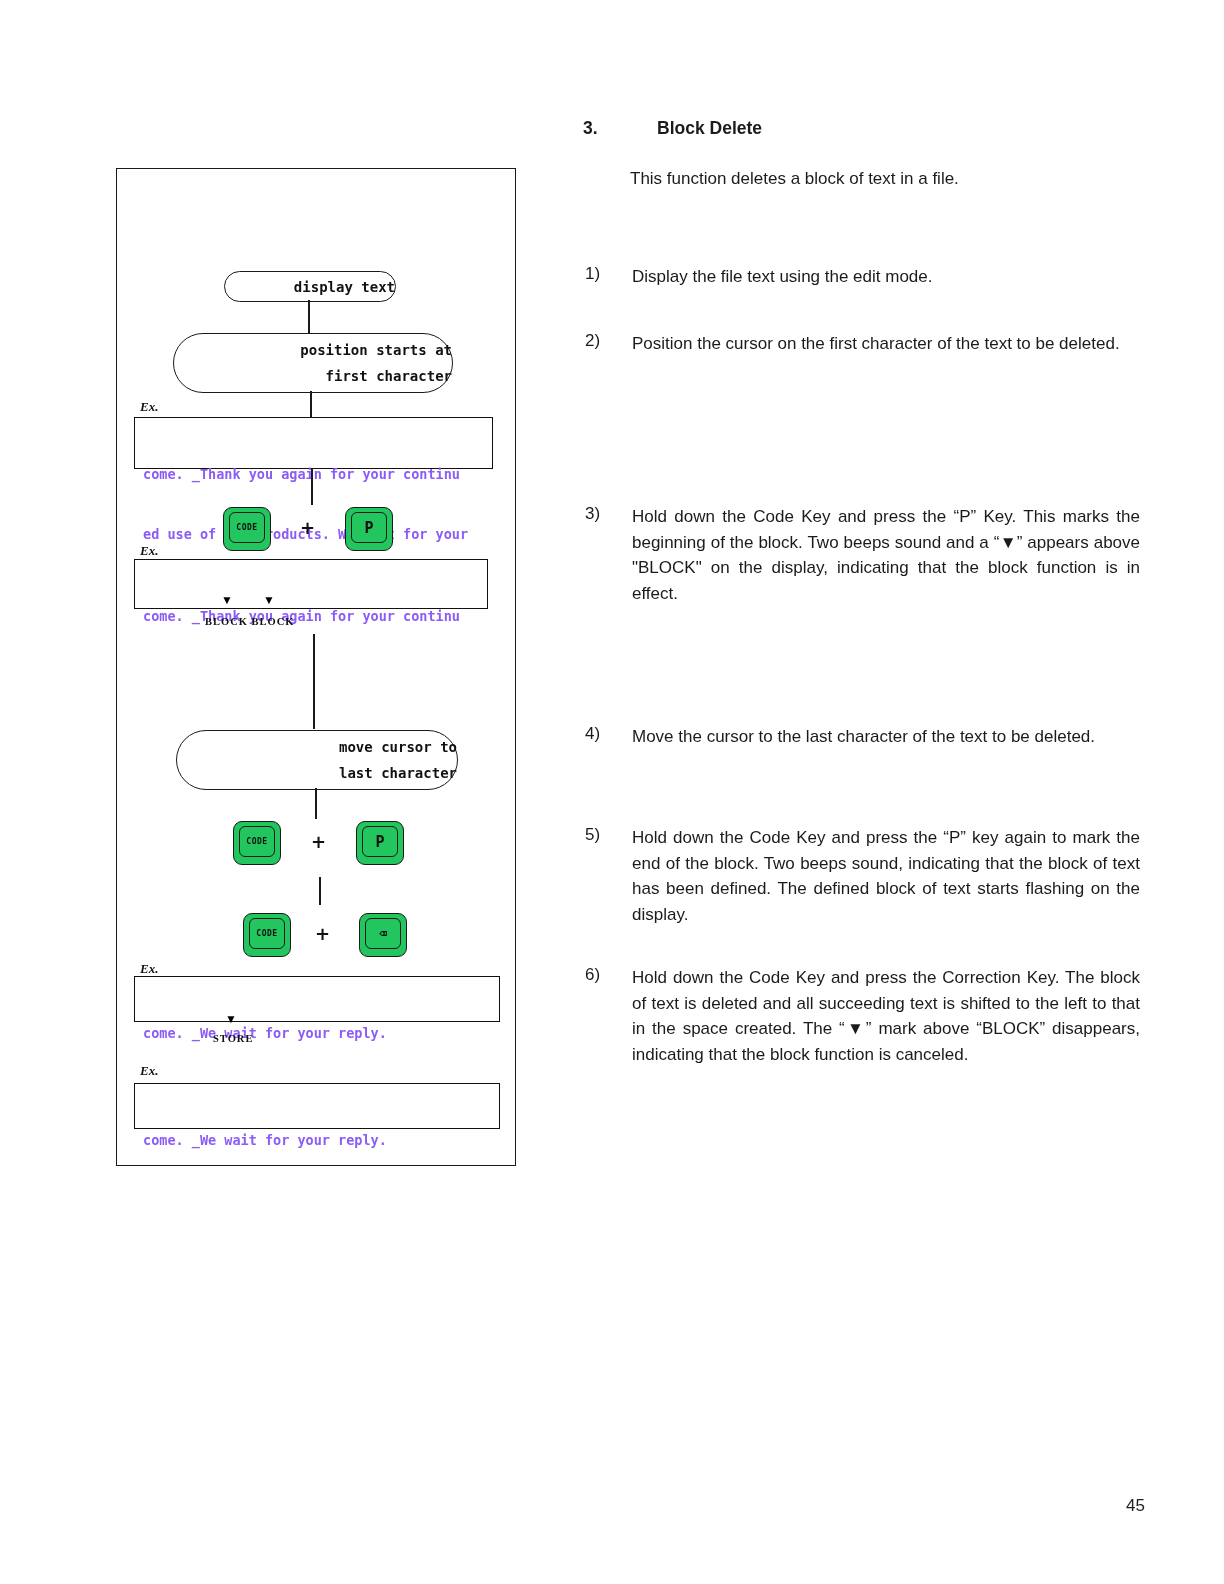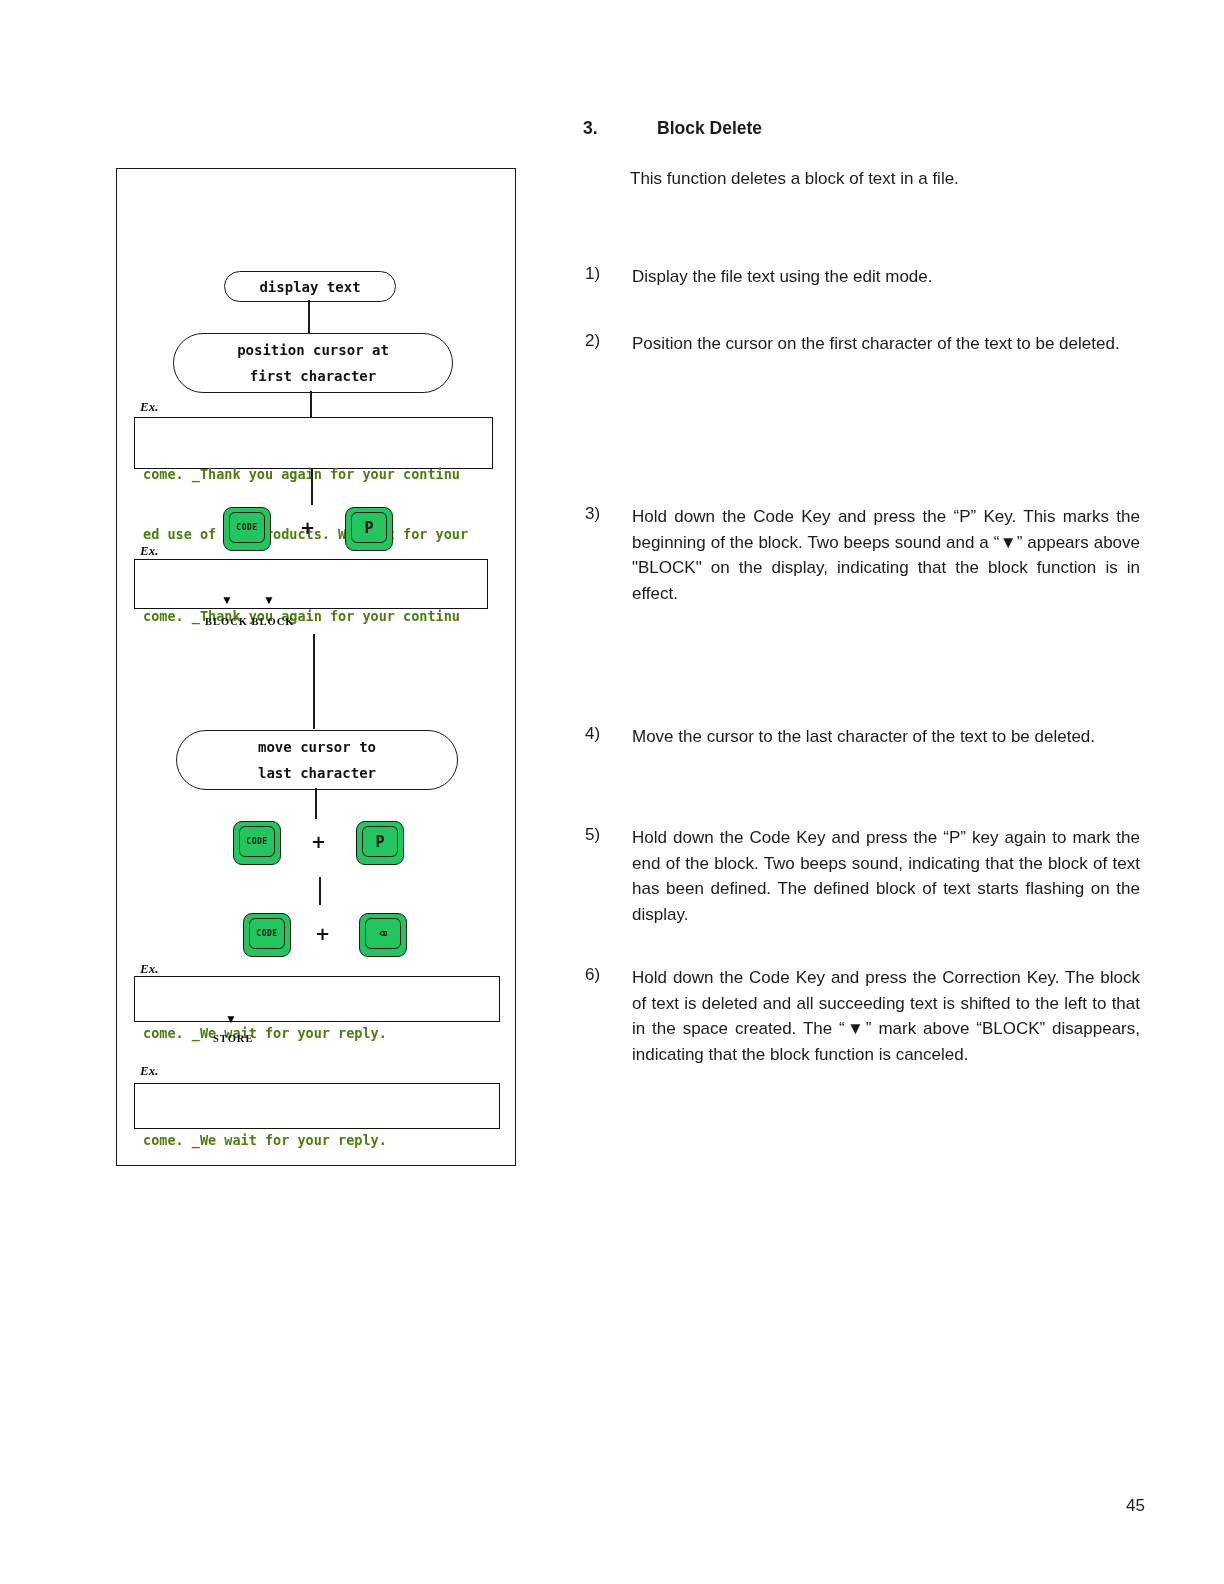--- a/index.html
+++ b/index.html
@@ -11,29 +11,29 @@
     color:#1b1b1b;
     overflow:hidden;
   }
   
   .flowchart{
     position:absolute;left:116px;top:168px;width:398px;height:996px;
     border:1.6px solid #1a1a1a;background:#fff;
   }
   .stadium{
     position:absolute;border:1.7px solid #1a1a1a;border-radius:30px;
-    display:flex;flex-direction:column;align-items:center;justify-content:center;
+    display:flex;flex-direction:column;align-items:flex-end;justify-content:center;
     font-family:"DejaVu Sans Mono",monospace;font-weight:bold;font-size:14px;
     color:#111;background:#fff;line-height:26px;text-align:center;
   }
   .vline{position:absolute;width:1.7px;background:#1a1a1a;}
   .exbox{
     position:absolute;border:1.8px solid #111;background:#fff;
     font-family:"DejaVu Sans Mono",monospace;font-weight:bold;font-size:13.5px;
-    color:#4d7c0f;padding:6px 8px 4px 8px;line-height:20px;white-space:pre;
+    color:#8b5cf6;padding:6px 8px 4px 8px;line-height:20px;white-space:pre;
   }
   .ex-label{
     position:absolute;font-family:"Liberation Serif",serif;
     font-style:italic;font-weight:bold;font-size:13px;color:#111;
   }
   .marker{position:absolute;font-size:12px;color:#000;line-height:12px;}
   .small-label{
     position:absolute;font-family:"Liberation Serif",serif;font-weight:bold;
     font-size:10.5px;letter-spacing:1px;color:#111;
   }
@@ -70,21 +70,21 @@
 
   <div class="flowchart">
 
     <div class="stadium" style="left:107px;top:102px;width:170px;height:29px;border-radius:16px;">
       <span>display text</span>
     </div>
 
     <div class="vline" style="left:191px;top:131px;height:33px;"></div>
 
     <div class="stadium" style="left:56px;top:164px;width:278px;height:58px;">
-      <span>position cursor at</span>
+      <span>position starts at</span>
       <span>first character</span>
     </div>
 
     <div class="vline" style="left:193px;top:222px;height:26px;"></div>
 
     <div class="ex-label" style="left:23px;top:230px;">Ex.</div>
 
     <div class="exbox" style="left:17px;top:248px;width:341px;height:40px;">
       <div>come. _Thank you again for your continu</div>
       <div>ed use of our products. We wait for your</div>

